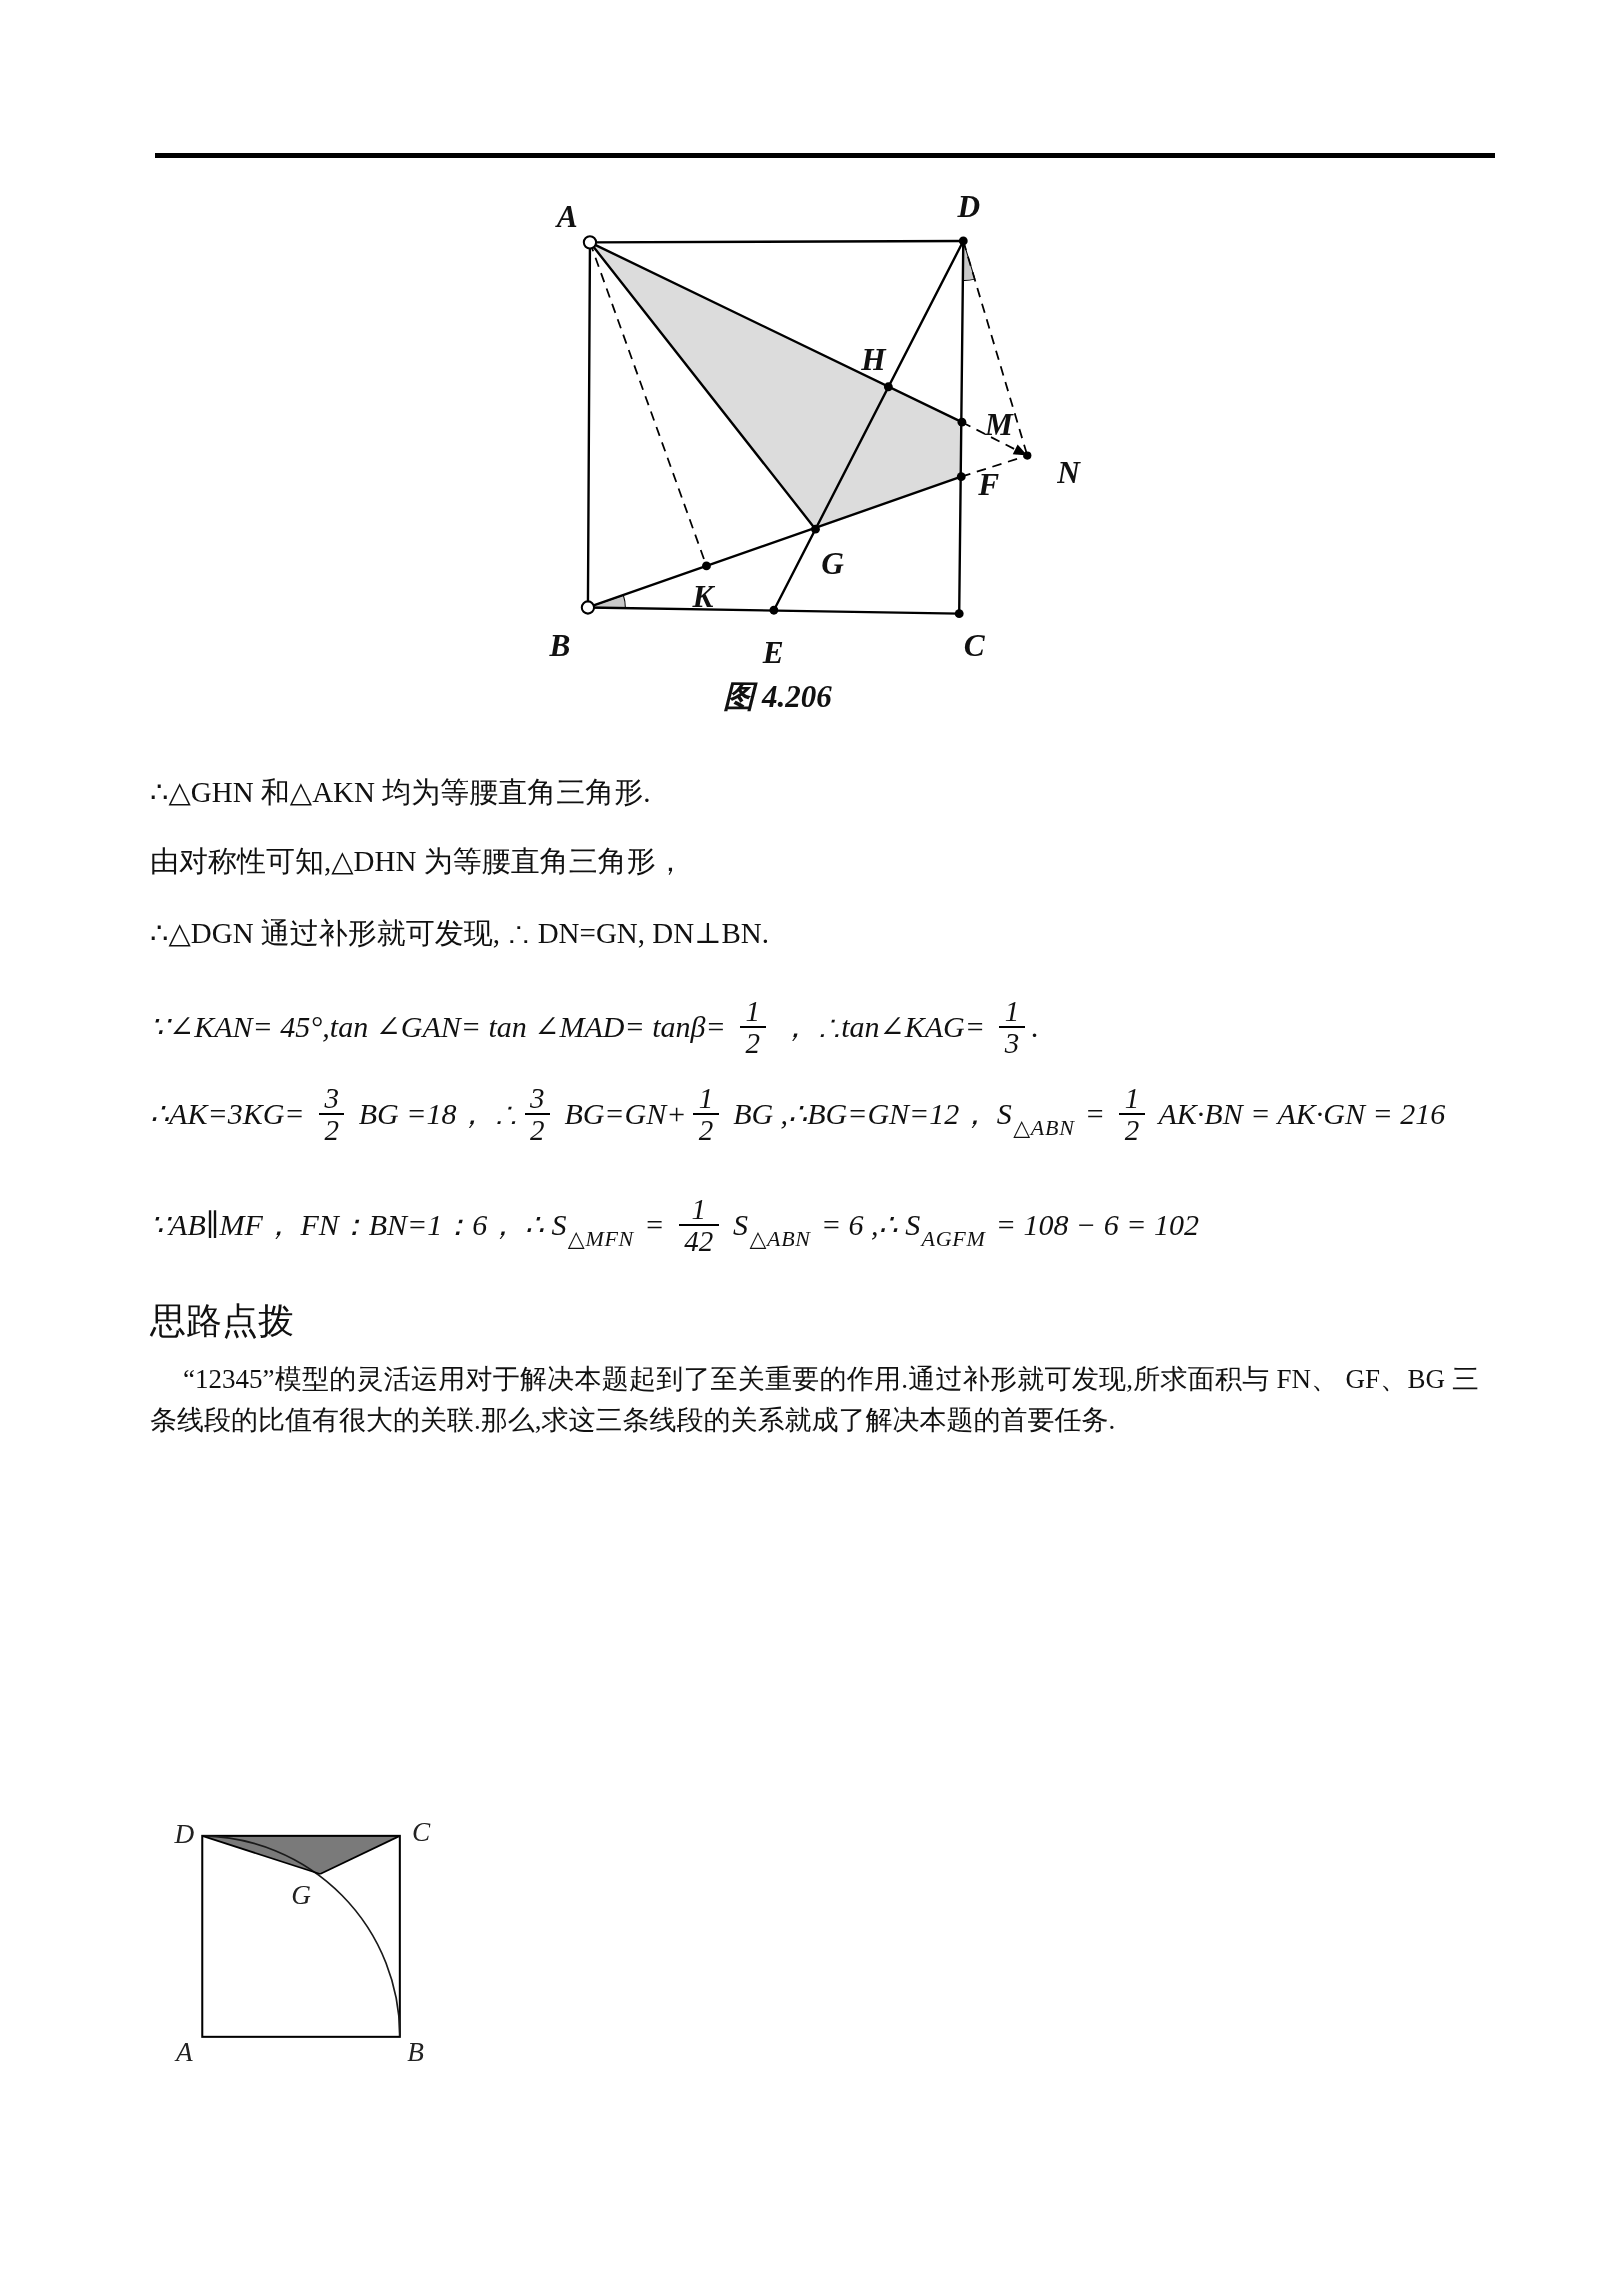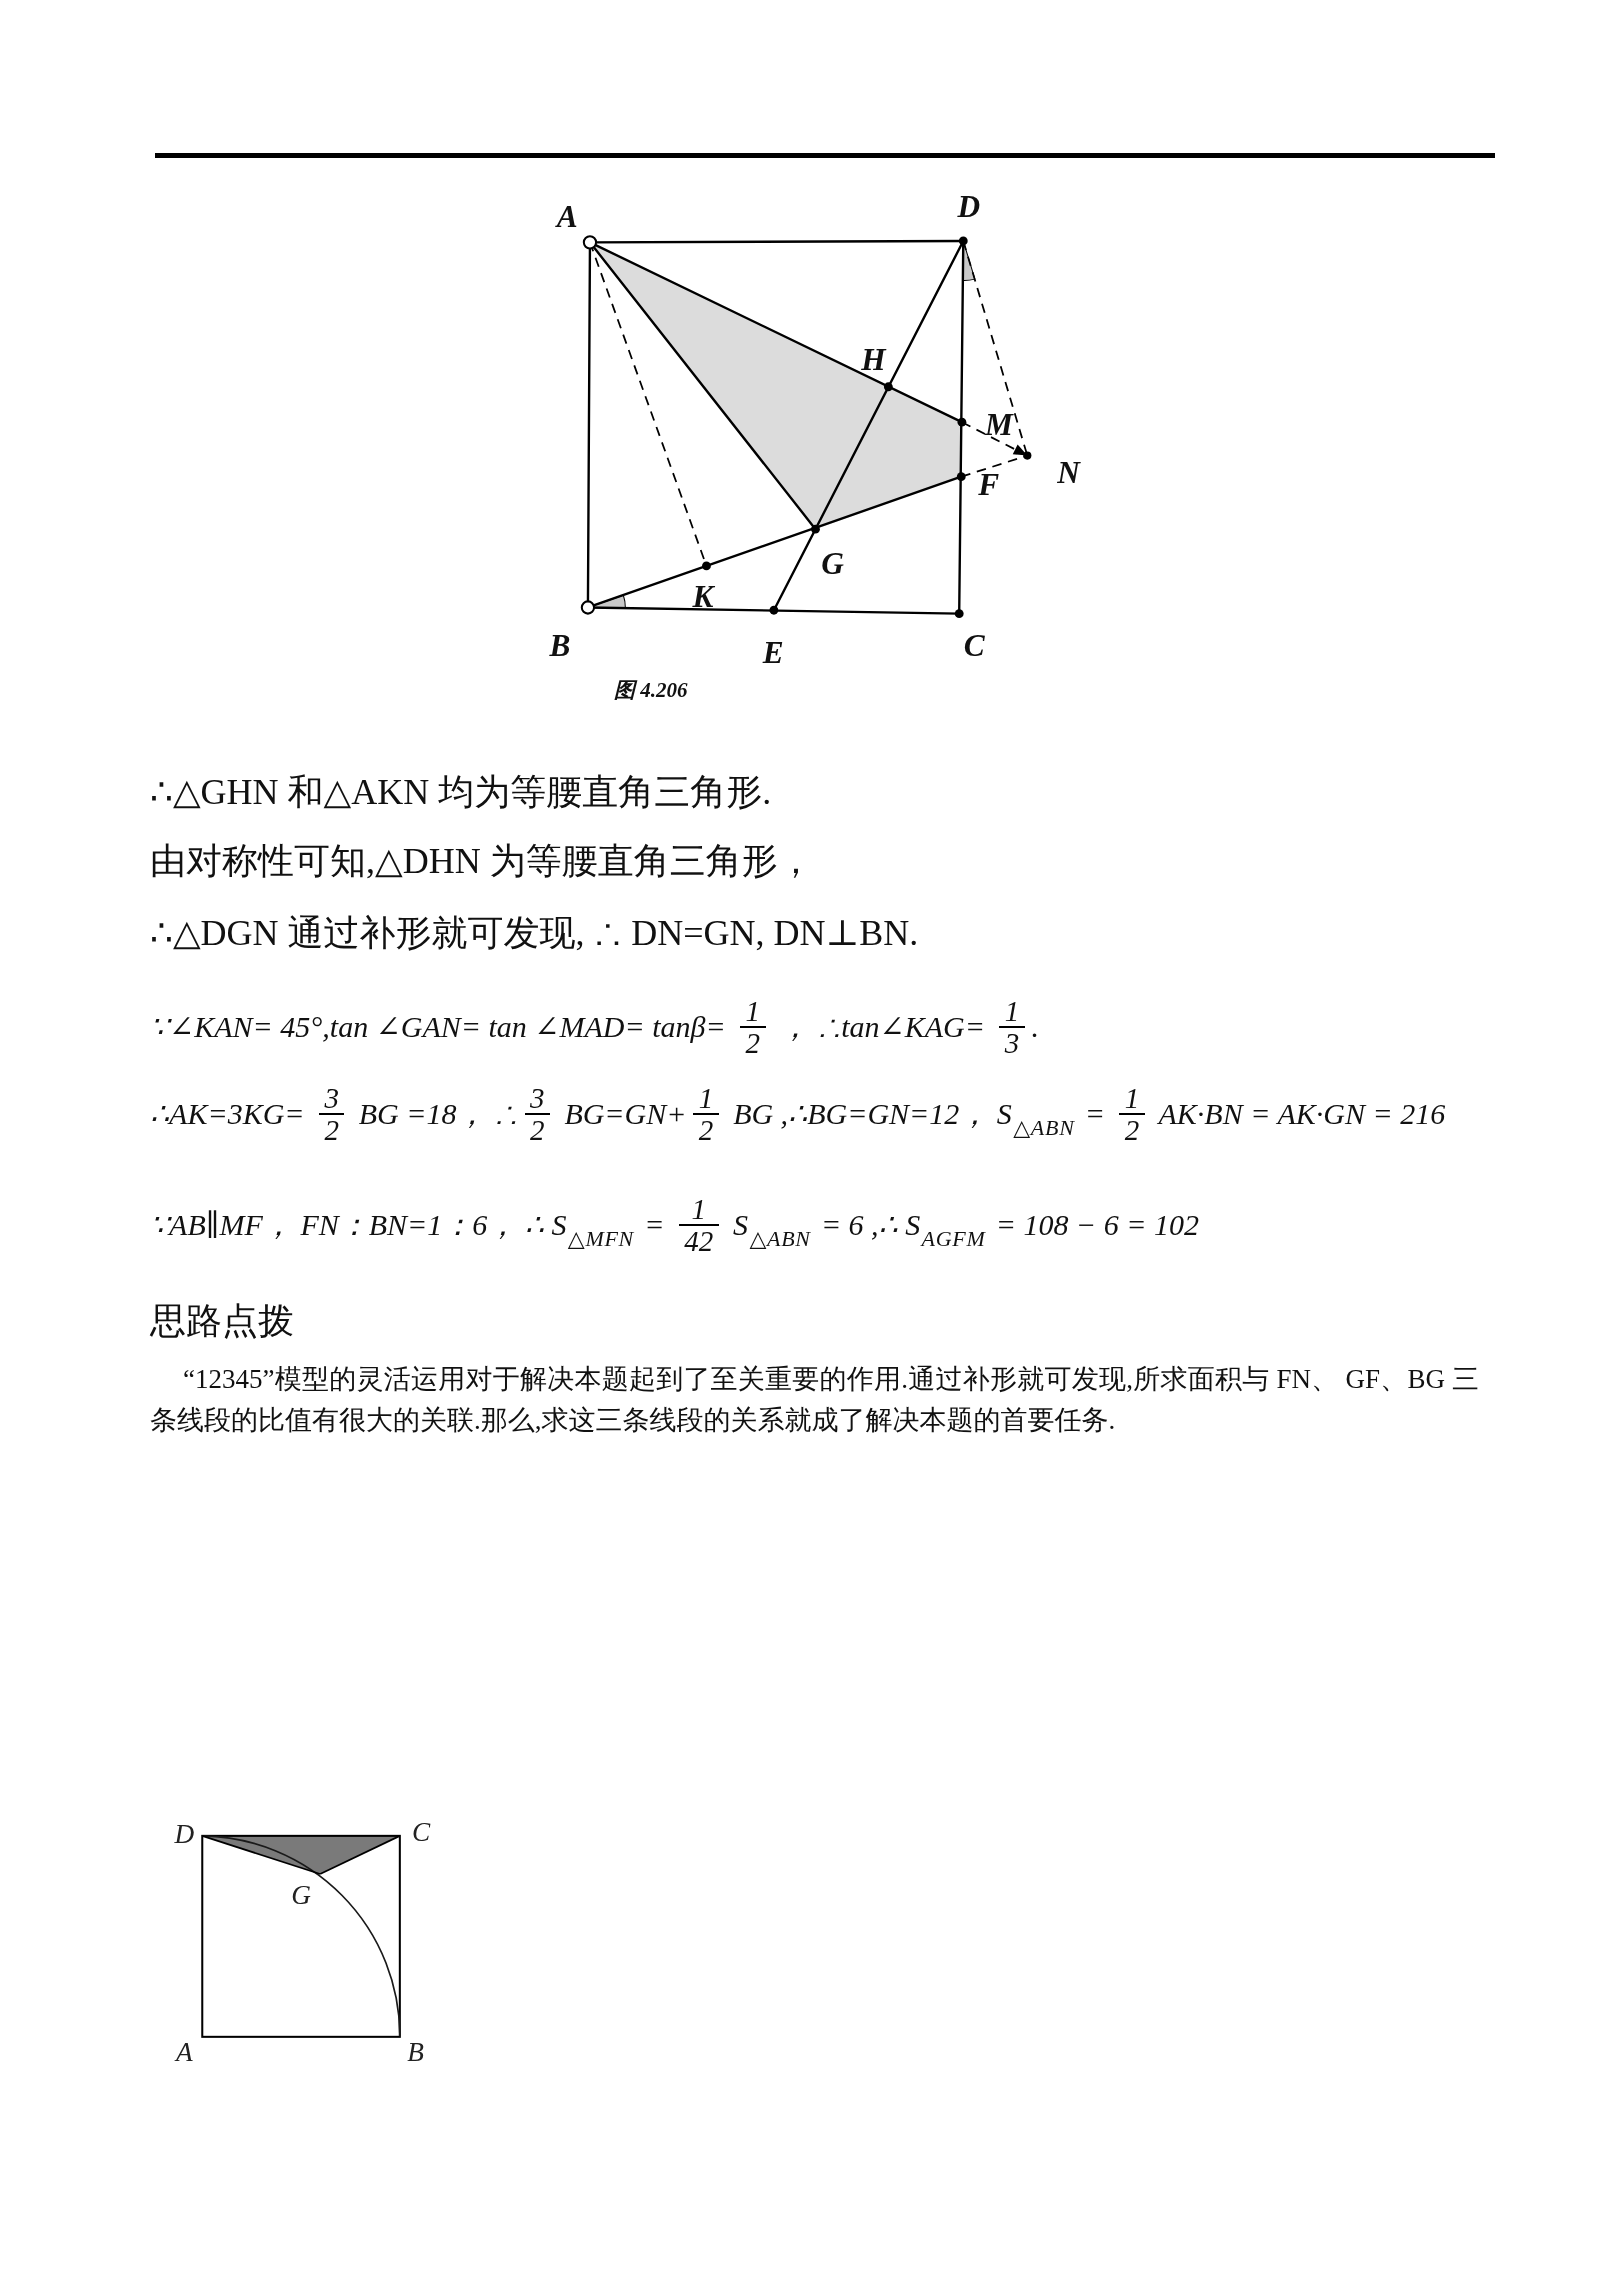--- a/index.html
+++ b/index.html
@@ -9,21 +9,21 @@
     background:#ffffff;
     font-family:"Liberation Serif","DejaVu Serif",serif;
     color:#000;
     overflow:hidden;
   }
   .top-rule{
     position:absolute;left:155px;top:153px;width:1340px;height:4.8px;background:#000;
   }
   .txtline{
     position:absolute;left:150px;
-    font-size:36px;line-height:35px;white-space:nowrap;
+    font-size:29px;line-height:35px;white-space:nowrap;
     color:#111;
   }
   .mathline{
     position:absolute;left:150px;height:83px;line-height:83px;
     font-size:30px;font-style:italic;white-space:nowrap;color:#111;
   }
   .mt{font-style:italic;}
   .frac{
     display:inline-block;vertical-align:middle;text-align:center;
     margin:0 6.8px;line-height:normal;position:relative;top:-2.7px;
@@ -36,22 +36,22 @@
   }
   .heading{
     position:absolute;left:150px;font-size:36px;color:#111;white-space:nowrap;
   }
   .para{
     position:absolute;left:150px;width:1329px;
     font-size:27px;line-height:41px;color:#111;
     text-indent:33px;text-align:justify;
   }
   .caption{
-    position:absolute;left:614px;top:676px;width:327px;
-    font-size:21px;font-weight:bold;font-style:italic;white-space:nowrap;color:#111;
+    position:absolute;left:614px;top:676px;width:327px;text-align:center;
+    font-size:31px;font-weight:bold;font-style:italic;white-space:nowrap;color:#111;
   }
   svg{position:absolute;overflow:visible;}
   .fig-label{
     font-family:"Liberation Serif","DejaVu Serif",serif;
     font-style:italic;font-weight:bold;font-size:46px;fill:#111;
   }
   .fig-label2{
     font-family:"Liberation Serif","DejaVu Serif",serif;
     font-style:italic;font-weight:normal;font-size:40px;fill:#222;
   }

